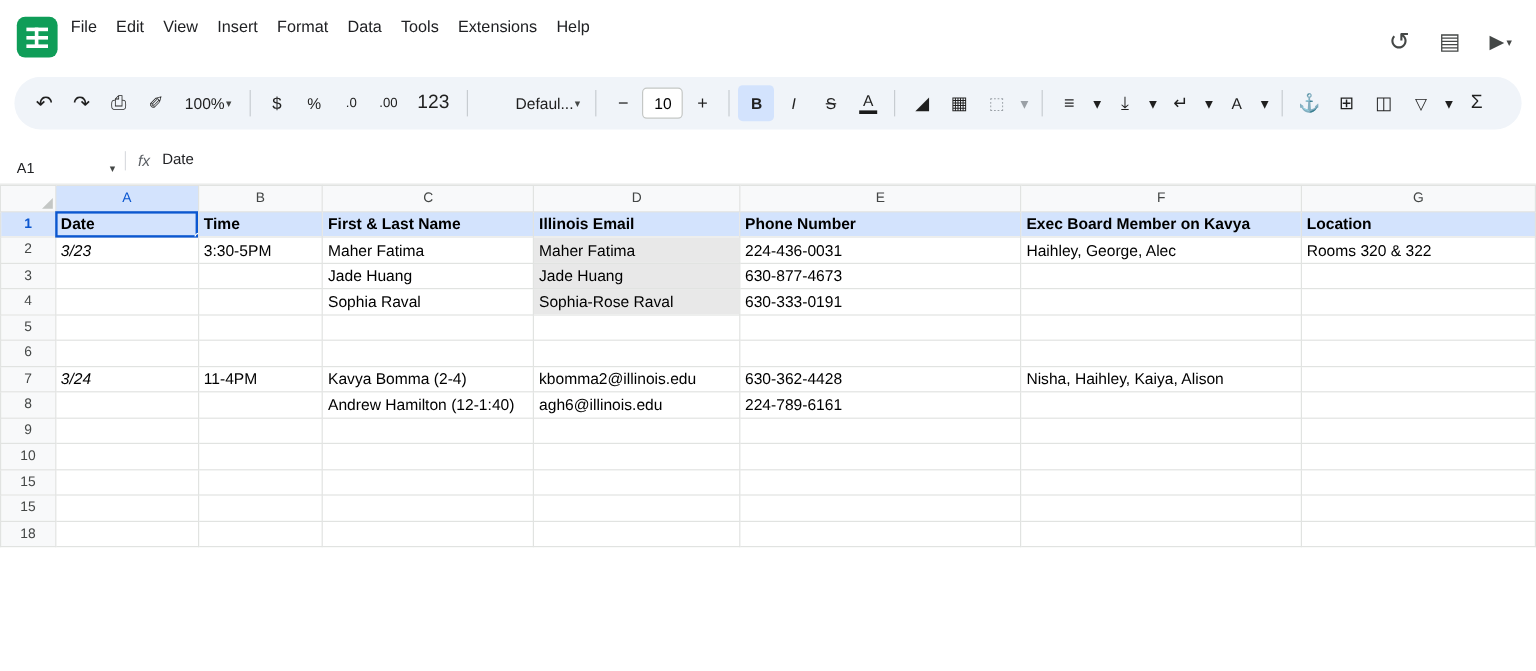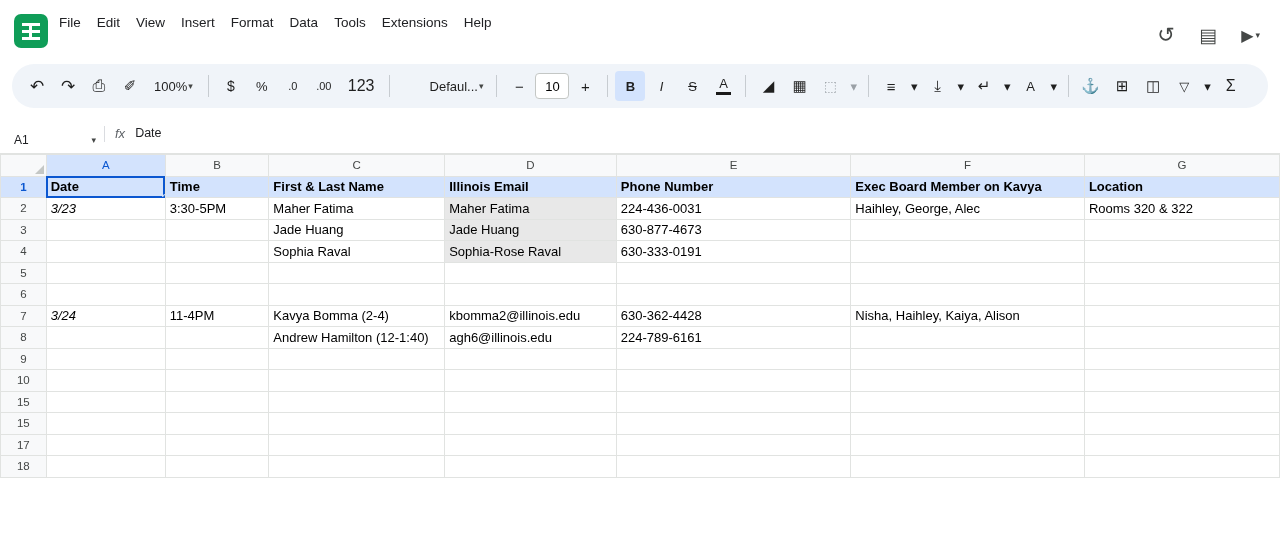--- a/index.html
+++ b/index.html
@@ -520,30 +520,20 @@
           <td class="rowhead">15</td>
           <td class="num"></td>
           <td class=""></td>
           <td class=""></td>
           <td class=""></td>
           <td class=""></td>
           <td class=""></td>
           <td class=""></td>
         </tr>
         <tr>
-          <td class="rowhead">17</td>
-          <td class="num"></td>
-          <td class=""></td>
-          <td class=""></td>
-          <td class=""></td>
-          <td class=""></td>
-          <td class=""></td>
-          <td class=""></td>
-        </tr>
-        <tr>
           <td class="rowhead">18</td>
           <td class="num"></td>
           <td class=""></td>
           <td class=""></td>
           <td class=""></td>
           <td class=""></td>
           <td class=""></td>
           <td class=""></td>
         </tr>
       </tbody>

